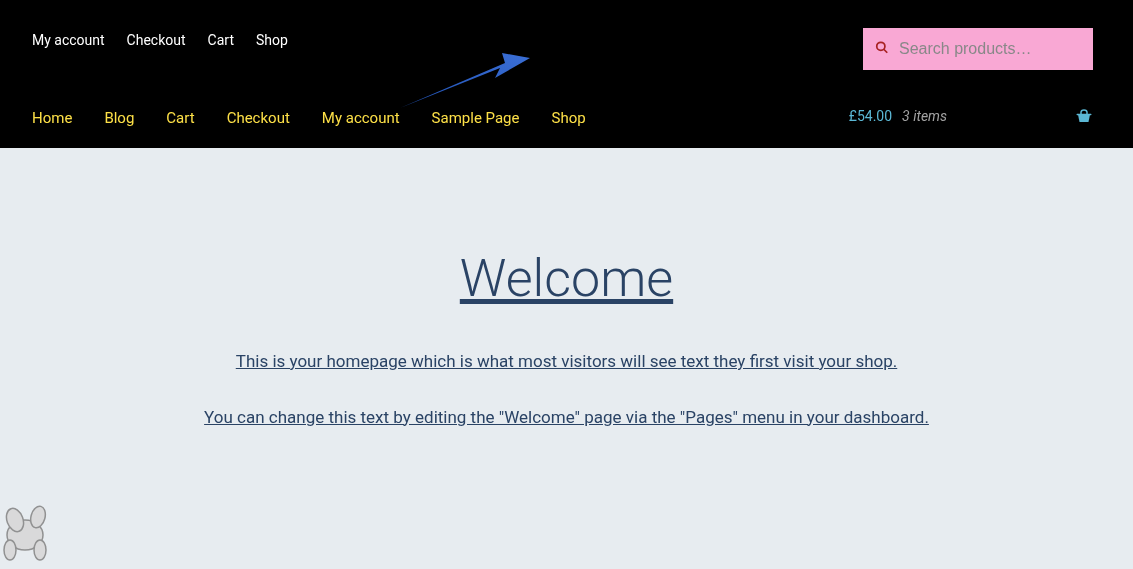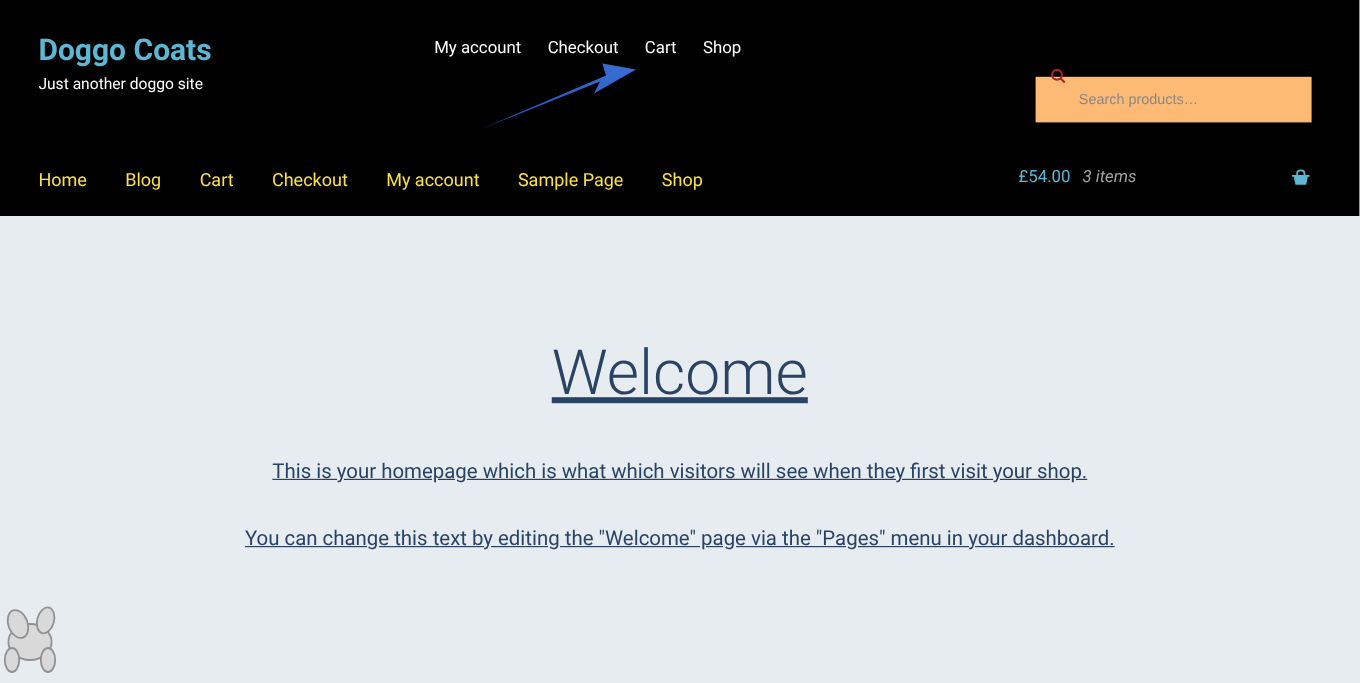--- a/index.html
+++ b/index.html
@@ -10,21 +10,21 @@
     .header-top { display: flex; align-items: flex-start; justify-content: space-between; padding: 28px 40px 20px 32px; }
     
     .branding { flex: 0 0 auto; }
     .site-title { color: #5bb7d4; font-size: 25px; font-weight: 700; margin-bottom: 6px; }
     .tagline { color: #fff; font-size: 13px; }
     
     .top-nav { display: flex; gap: 22px; padding-top: 4px; margin-right: 60px; }
     .top-nav-item { color: #fff; font-size: 14px; cursor: pointer; }
     
     .search-box { position: relative; width: 230px; }
-    .search-input { width: 100%; padding: 12px 12px 12px 36px; border: none; background: #fdba74; font-size: 12px; color: #666; outline: none; margin-top: 36px; }
+    .search-input { width: 100%; padding: 12px 12px 12px 36px; border: none; background: #f9a8d4; font-size: 16px; color: #666; outline: none; }
     .search-input::placeholder { color: #888; }
     .search-icon-wrap { position: absolute; left: 12px; top: 50%; transform: translateY(-50%); color: #a82323; }
     
     .header-bottom { display: flex; align-items: center; justify-content: space-between; padding: 18px 40px 20px 32px; }
     
     .main-nav { display: flex; gap: 32px; }
     .main-nav-item { color: #fde047; font-size: 15px; cursor: pointer; text-align: center; }
     
     .cart-summary { display: flex; align-items: flex-start; gap: 8px; color: #5bb7d4; cursor: pointer; }
     .cart-total { color: #5bb7d4; font-size: 14px; }
@@ -37,24 +37,20 @@
     
     .arrow-annotation { position: absolute; left: 390px; top: 48px; pointer-events: none; z-index: 10; }
     
     .doggo-corner { position: absolute; left: 0; bottom: 0; opacity: 0.9; }
   </style>
 </head>
 <body>
 
 <div class="header">
   <div class="header-top">
-    <div class="branding">
-      <div class="site-title">Doggo Coats</div>
-      <div class="tagline">Just another doggo site</div>
-    </div>
 
     <nav class="top-nav">
       <a class="top-nav-item">My account</a>
       <a class="top-nav-item">Checkout</a>
       <a class="top-nav-item">Cart</a>
       <a class="top-nav-item">Shop</a>
     </nav>
 
     <div class="search-box">
       <span class="search-icon-wrap">
@@ -99,21 +95,21 @@
         <stop offset="0%" stop-color="#1e50b3"></stop>
         <stop offset="100%" stop-color="#3b6fd6"></stop>
       </linearGradient>
     </defs>
     <path d="M 10 60 L 110 20 L 105 30 L 140 10 L 112 5 L 115 15 L 10 60 Z" fill="url(#arrowgrad)"></path>
   </svg>
 </div>
 
 <div class="content">
   <h1 class="welcome-title">Welcome</h1>
-  <p class="welcome-text">This is your homepage which is what which visitors will see when they first visit your shop.</p>
+  <p class="welcome-text">This is your homepage which is what most visitors will see text they first visit your shop.</p>
   <p class="welcome-text">You can change this text by editing the "Welcome" page via the "Pages" menu in your dashboard.</p>
 </div>
 
 <div class="doggo-corner">
   <svg width="70" height="70" viewBox="0 0 70 70">
     <g fill="#d8d8d8" stroke="#888" stroke-width="1.5">
       <ellipse cx="25" cy="40" rx="18" ry="15"></ellipse>
       <ellipse cx="15" cy="25" rx="8" ry="12" transform="rotate(-20 15 25)"></ellipse>
       <ellipse cx="38" cy="22" rx="7" ry="11" transform="rotate(15 38 22)"></ellipse>
       <ellipse cx="10" cy="55" rx="6" ry="10"></ellipse>

